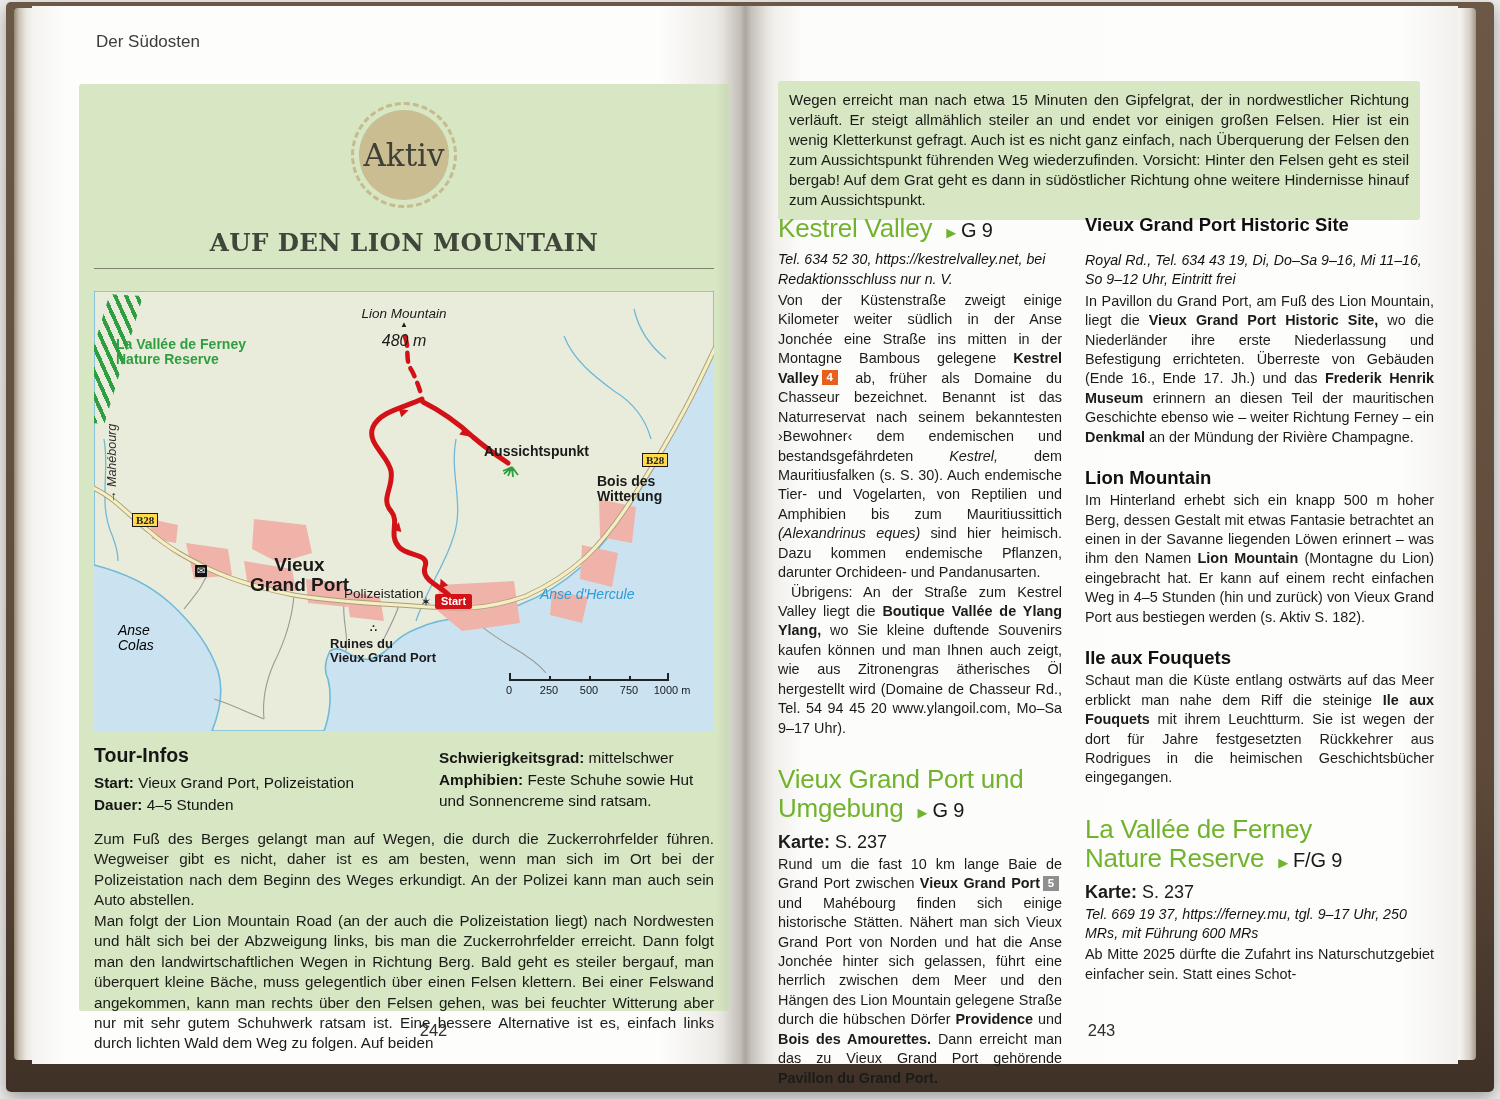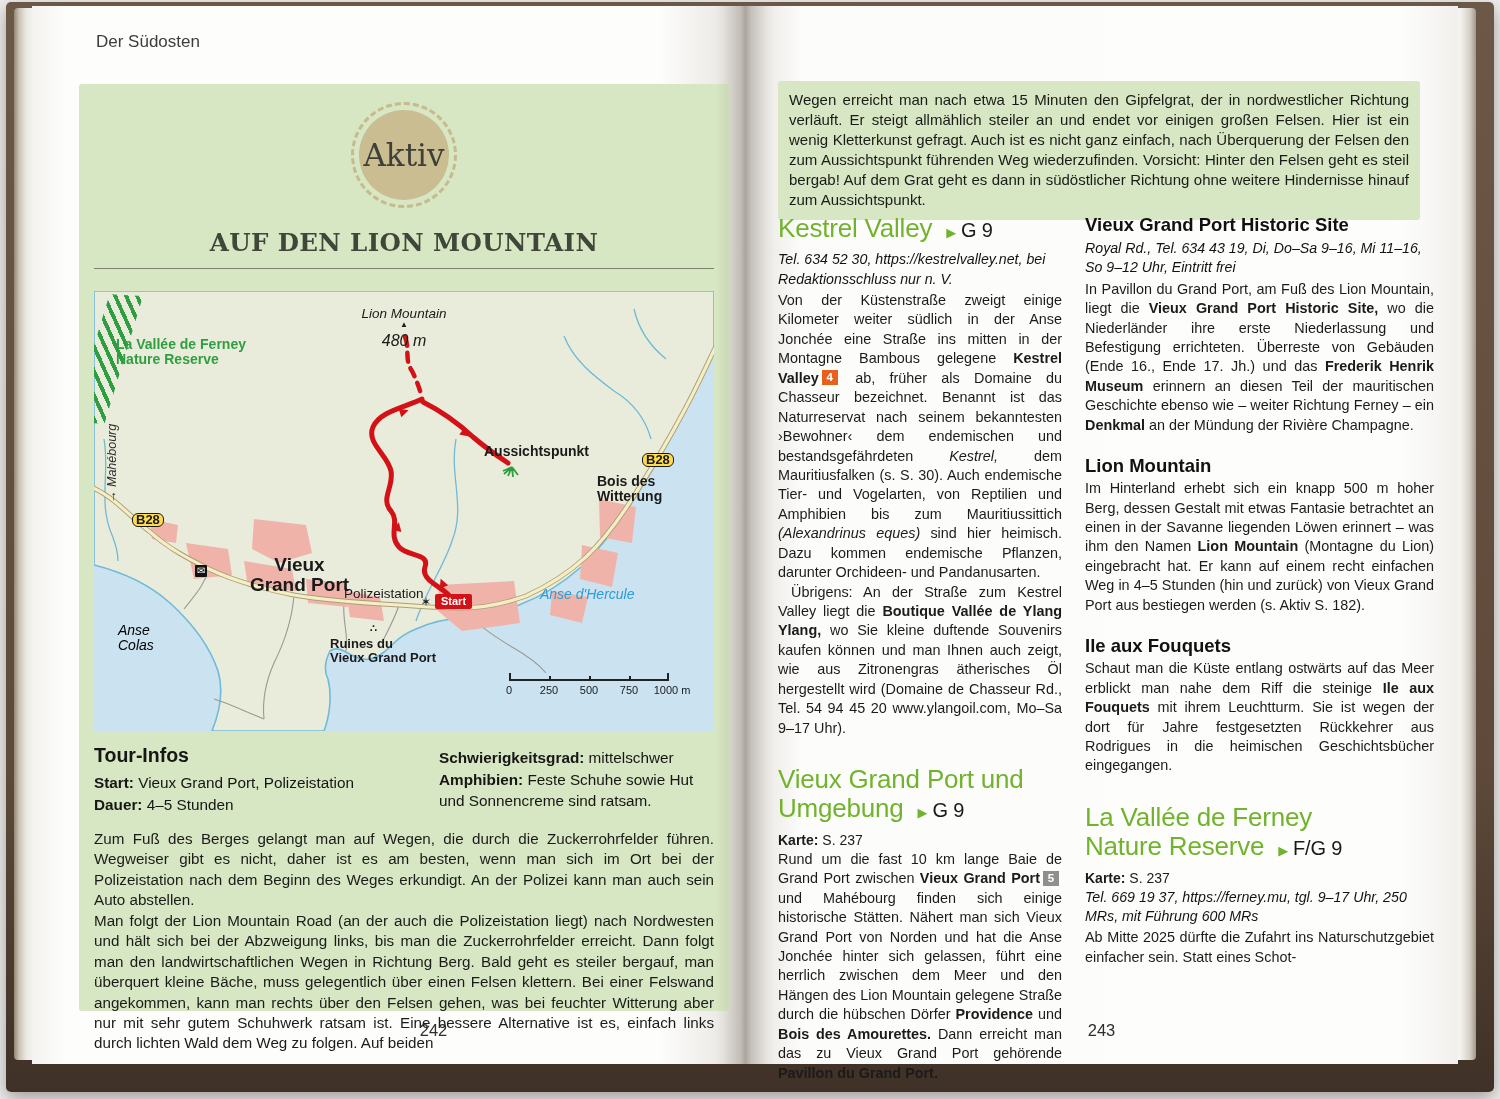--- a/index.html
+++ b/index.html
@@ -44,22 +44,22 @@
   .map { position:absolute; left:15px; top:207px; width:620px; height:440px; overflow:hidden; background:#cbe3f1; }
   .map svg { position:absolute; left:0; top:0; }
   .map-label { position:absolute; line-height:1.08; color:#1a1a1a; }
   .lbl-reserve { left:22px; top:46px; font-weight:700; font-size:14px; color:#2f9e41; }
   .lbl-mahebourg { left:12px; top:212px; transform:rotate(-90deg); transform-origin:0 0;
     font-style:italic; font-size:12.5px; color:#2e2e2c; white-space:nowrap; }
   .lbl-peak { left:230px; top:16px; width:160px; text-align:center; font-style:italic; font-size:13.5px; }
   .lbl-peak-icon { left:230px; top:30px; width:160px; text-align:center; font-size:8px; line-height:1; }
   .lbl-elev { left:230px; top:41px; width:160px; text-align:center; font-style:italic; font-size:16px; }
   .lbl-viewpoint { left:390px; top:153px; font-weight:700; font-size:14px; }
-  .road-badge { position:absolute; background:#ffdb4d; border:1px solid #1a1a1a; border-radius:6px;
-    font-size:13px; font-weight:700; padding:0 3px; line-height:12px; color:#1a1a1a; }
+  .road-badge { position:absolute; background:#ffdb4d; border:1px solid #1a1a1a; border-radius:0;
+    font-size:11px; font-weight:700; padding:0 3px; line-height:12px; color:#1a1a1a;font-family:Liberation Serif, serif; }
   .b28-left { left:38px; top:222px; }
   .b28-right { left:548px; top:162px; }
   .lbl-bois { left:503px; top:183px; font-weight:700; font-size:14px; }
   .lbl-town { left:118px; top:264px; width:175px; text-align:center; font-weight:700; font-size:19px; line-height:1.05; }
   .lbl-police { left:250px; top:296px; font-size:13.5px; }
   .start-star { left:327px; top:305px; font-size:12px; line-height:1; }
   .start-badge { position:absolute; left:341px; top:303px; background:#d31218; color:#fff;
     font-weight:700; font-size:11px; padding:1px 6px 2px; border-radius:2px; line-height:1.1; }
   .lbl-ruins-icon { left:276px; top:332px; font-weight:700; font-size:11px; }
   .lbl-ruins { left:236px; top:346px; font-weight:700; font-size:13px; }
@@ -87,21 +87,21 @@
   
   .info-box { position:absolute; left:33px; top:75px; width:642px; background:#d7e6c3; border-radius:3px;
     padding:9px 11px 10px; font-size:15px; line-height:1.33; text-align:justify; color:#1b1b19; }
   .col { position:absolute; top:208px; color:#1b1b19; }
   .col-a { left:33px;  width:284px; }
   .col-b { left:340px; width:349px; }
   .h-green { color:#71b32d; font-size:26px; line-height:1.13; font-weight:400; letter-spacing:-0.2px; }
   .ref { font-size:20px; color:#1a1a1a; margin-left:14px; white-space:nowrap; }
   .ref .arr { color:#71b32d; font-size:13px; margin-right:5px; }
   .contact { font-style:italic; font-size:14.2px; line-height:1.36; margin:7px 0 2px; color:#131311; }
-  .karte { font-size:14px; margin:8px 0 2px; }
+  .karte { font-size:18px; margin:8px 0 2px; }
   .col-body { font-size:14.4px; line-height:1.35; text-align:justify; }
   .col-body.indent { text-indent:13px; }
   .h-black { font-size:18.5px; font-weight:700; margin:20px 0 2px; color:#111; }
   .mt26 { margin-top:27px; }
 
   .sg-b { font-weight:700; }
   .sg-i { font-style:italic; }
   .sg-badge-orange, .sg-badge-gray { display:inline-block; min-width:16px; padding:0 4px; margin:0 3px;
     color:#fff; font-weight:700; font-style:normal; font-size:11.5px; line-height:15px; text-align:center; vertical-align:1.5px; }
   .sg-badge-orange { background:#e8611c; }
@@ -271,21 +271,21 @@
     <div class="h-green mt26">
       <div>Vieux Grand Port und</div>
       <div><span>Umgebung</span><span class="ref"><span class="arr">▶</span><span>G 9</span></span></div>
     </div>
     <div class="karte"><span class="sg-b">Karte:</span><span> S. 237</span></div>
     <div class="col-body"><span>Rund um die fast 10 km lange Baie de Grand Port zwischen </span><span class="sg-b">Vieux Grand Port</span><span class="sg-badge-gray">5</span><span> und Mahébourg finden sich einige historische Stätten. Nähert man sich Vieux Grand Port von Norden und hat die Anse Jonchée hinter sich gelassen, führt eine herrlich zwischen dem Meer und den Hängen des Lion Mountain gelegene Straße durch die hübschen Dörfer </span><span class="sg-b">Providence</span><span> und </span><span class="sg-b">Bois des Amourettes.</span><span> Dann erreicht man das zu Vieux Grand Port gehörende </span><span class="sg-b">Pavillon du Grand Port.</span></div>
   </div>
 
   <div class="col col-b">
     <div class="h-black" style="margin-top:0">Vieux Grand Port Historic Site</div>
-    <div class="contact" style="margin-top:3px">Royal Rd., Tel. 634 43 19, Di, Do–Sa 9–16, Mi 11–16, So 9–12 Uhr, Eintritt frei</div>
+    <div class="contact" style="margin-top:15px">Royal Rd., Tel. 634 43 19, Di, Do–Sa 9–16, Mi 11–16, So 9–12 Uhr, Eintritt frei</div>
     <div class="col-body"><span>In Pavillon du Grand Port, am Fuß des Lion Mountain, liegt die </span><span class="sg-b">Vieux Grand Port Historic Site,</span><span> wo die Niederländer ihre erste Niederlassung und Befestigung errichteten. Überreste von Gebäuden (Ende 16., Ende 17. Jh.) und das </span><span class="sg-b">Frederik Henrik Museum</span><span> erinnern an diesen Teil der mauritischen Geschichte ebenso wie – weiter Richtung Ferney – ein </span><span class="sg-b">Denkmal</span><span> an der Mündung der Rivière Champagne.</span></div>
 
     <div class="h-black">Lion Mountain</div>
     <div class="col-body"><span>Im Hinterland erhebt sich ein knapp 500 m hoher Berg, dessen Gestalt mit etwas Fantasie betrachtet an einen in der Savanne liegenden Löwen erinnert – was ihm den Namen </span><span class="sg-b">Lion Mountain</span><span> (Montagne du Lion) eingebracht hat. Er kann auf einem recht einfachen Weg in 4–5 Stunden (hin und zurück) von Vieux Grand Port aus bestiegen werden (s. Aktiv S. 182).</span></div>
 
     <div class="h-black">Ile aux Fouquets</div>
     <div class="col-body"><span>Schaut man die Küste entlang ostwärts auf das Meer erblickt man nahe dem Riff die steinige </span><span class="sg-b">Ile aux Fouquets</span><span> mit ihrem Leuchtturm. Sie ist wegen der dort für Jahre festgesetzten Rückkehrer aus Rodrigues in die heimischen Geschichtsbücher eingegangen.</span></div>
 
     <div class="h-green mt26">
       <div>La Vallée de Ferney</div>

